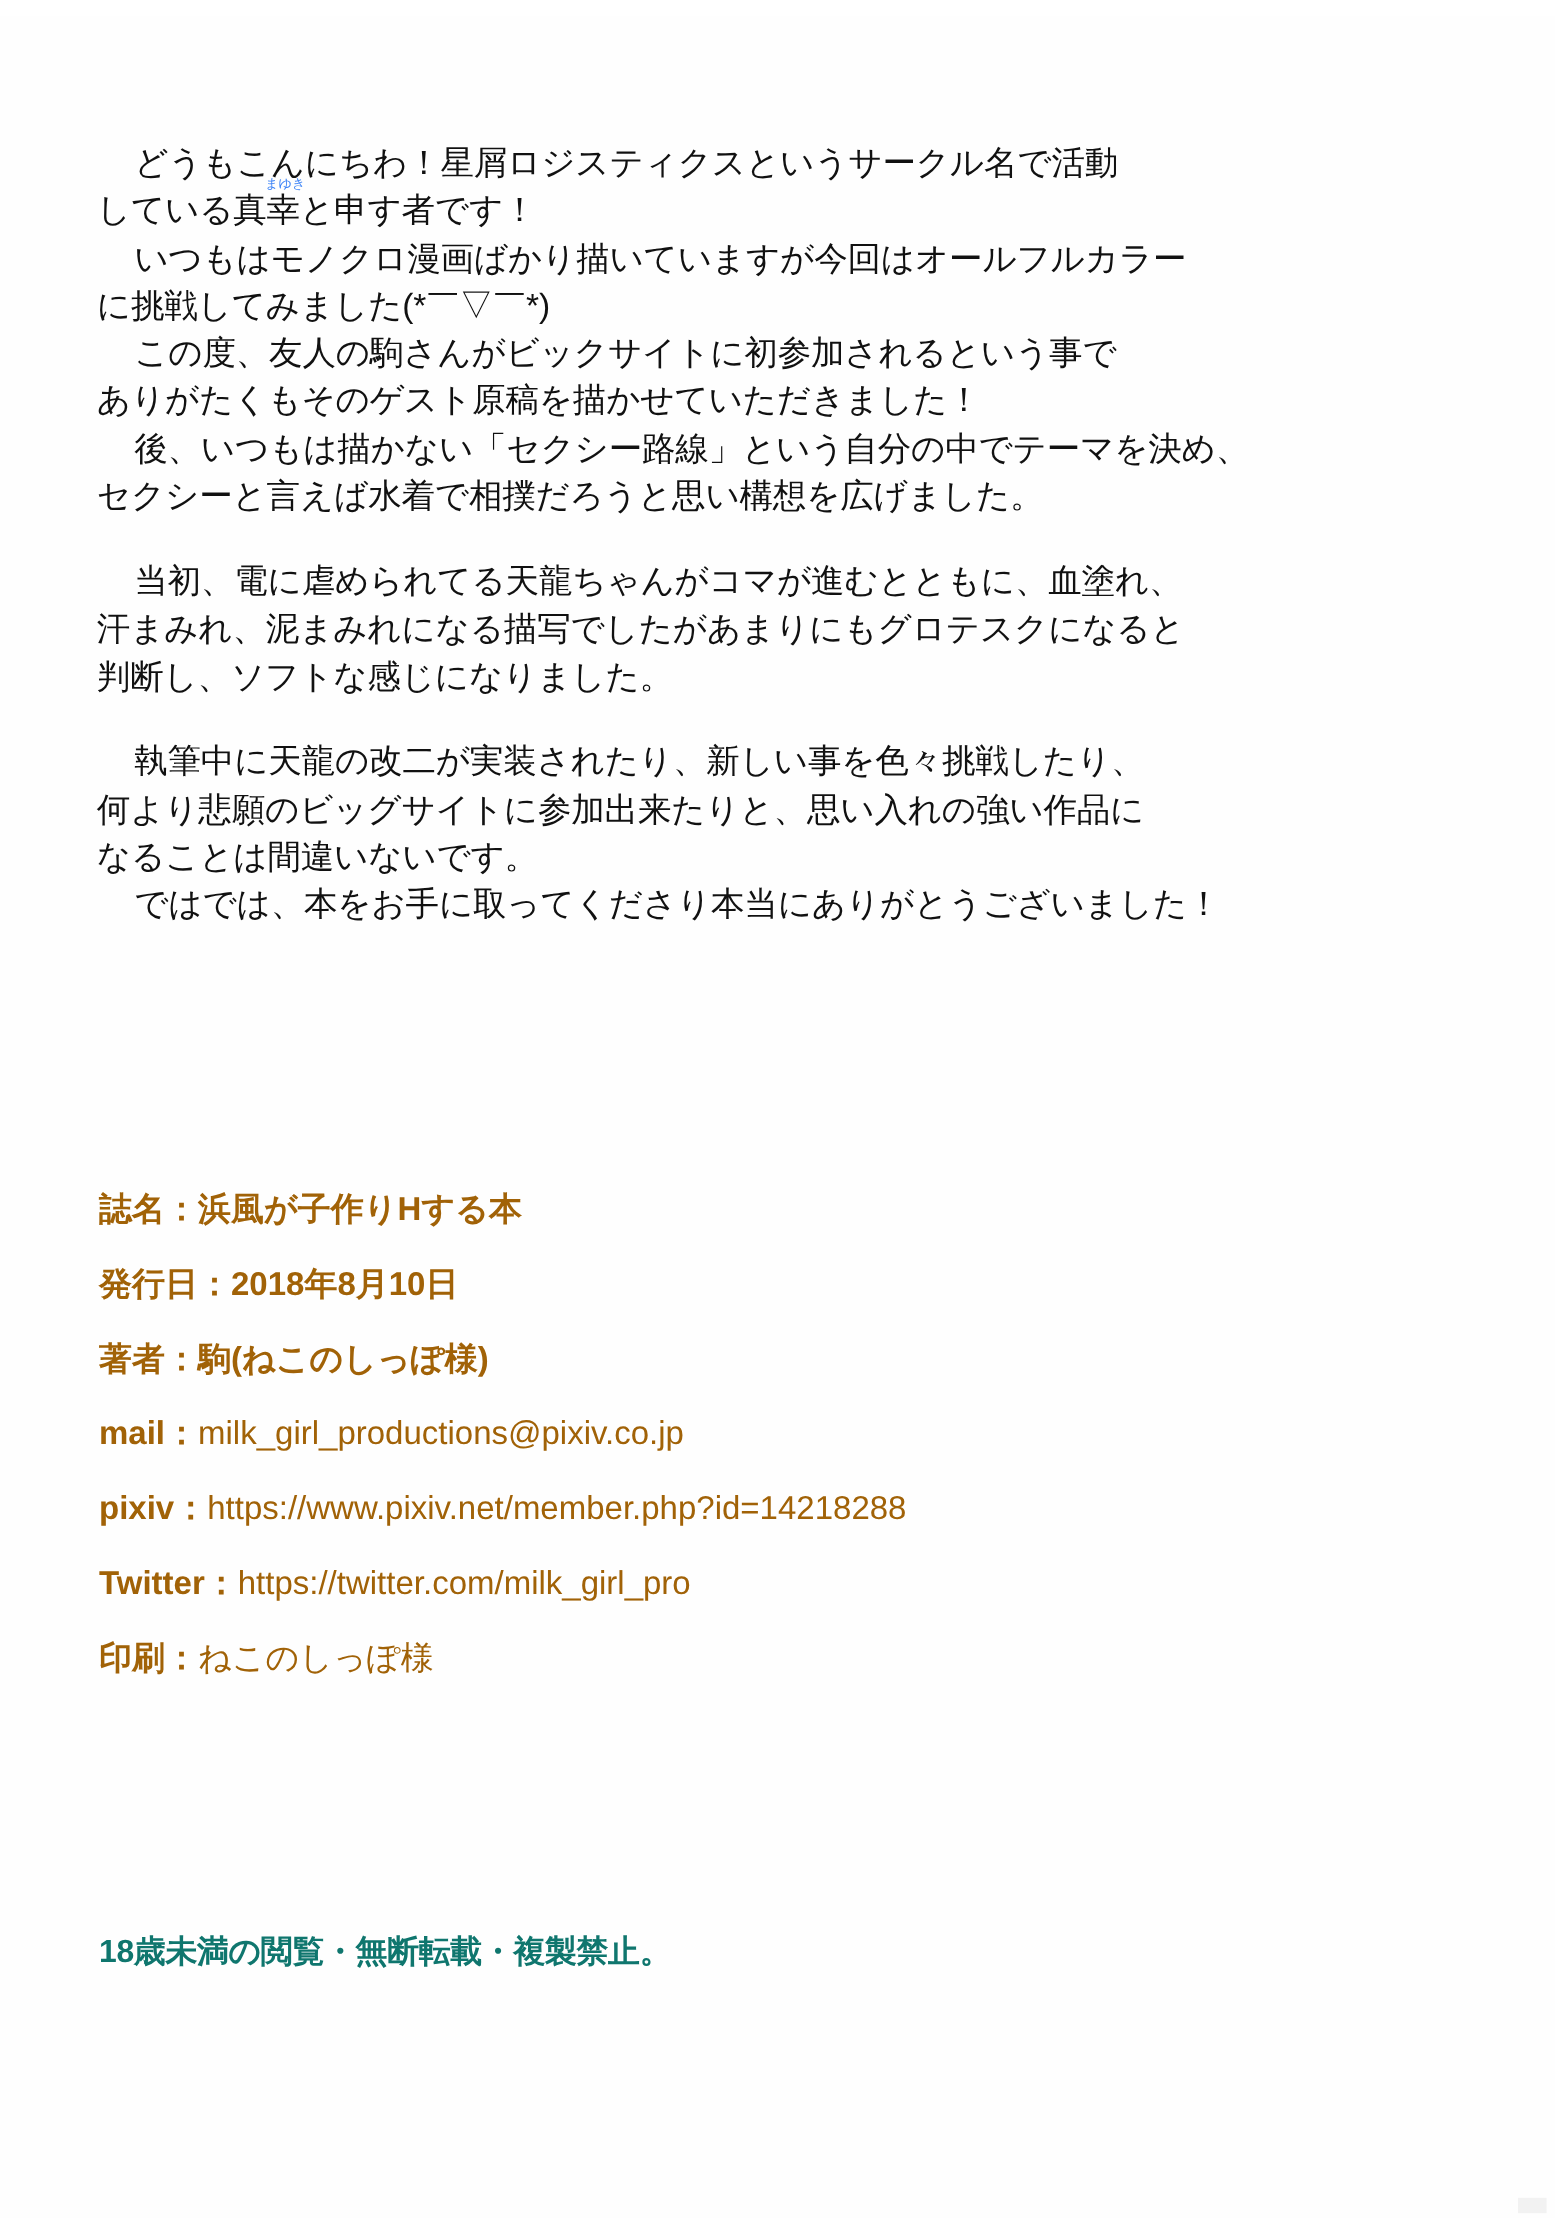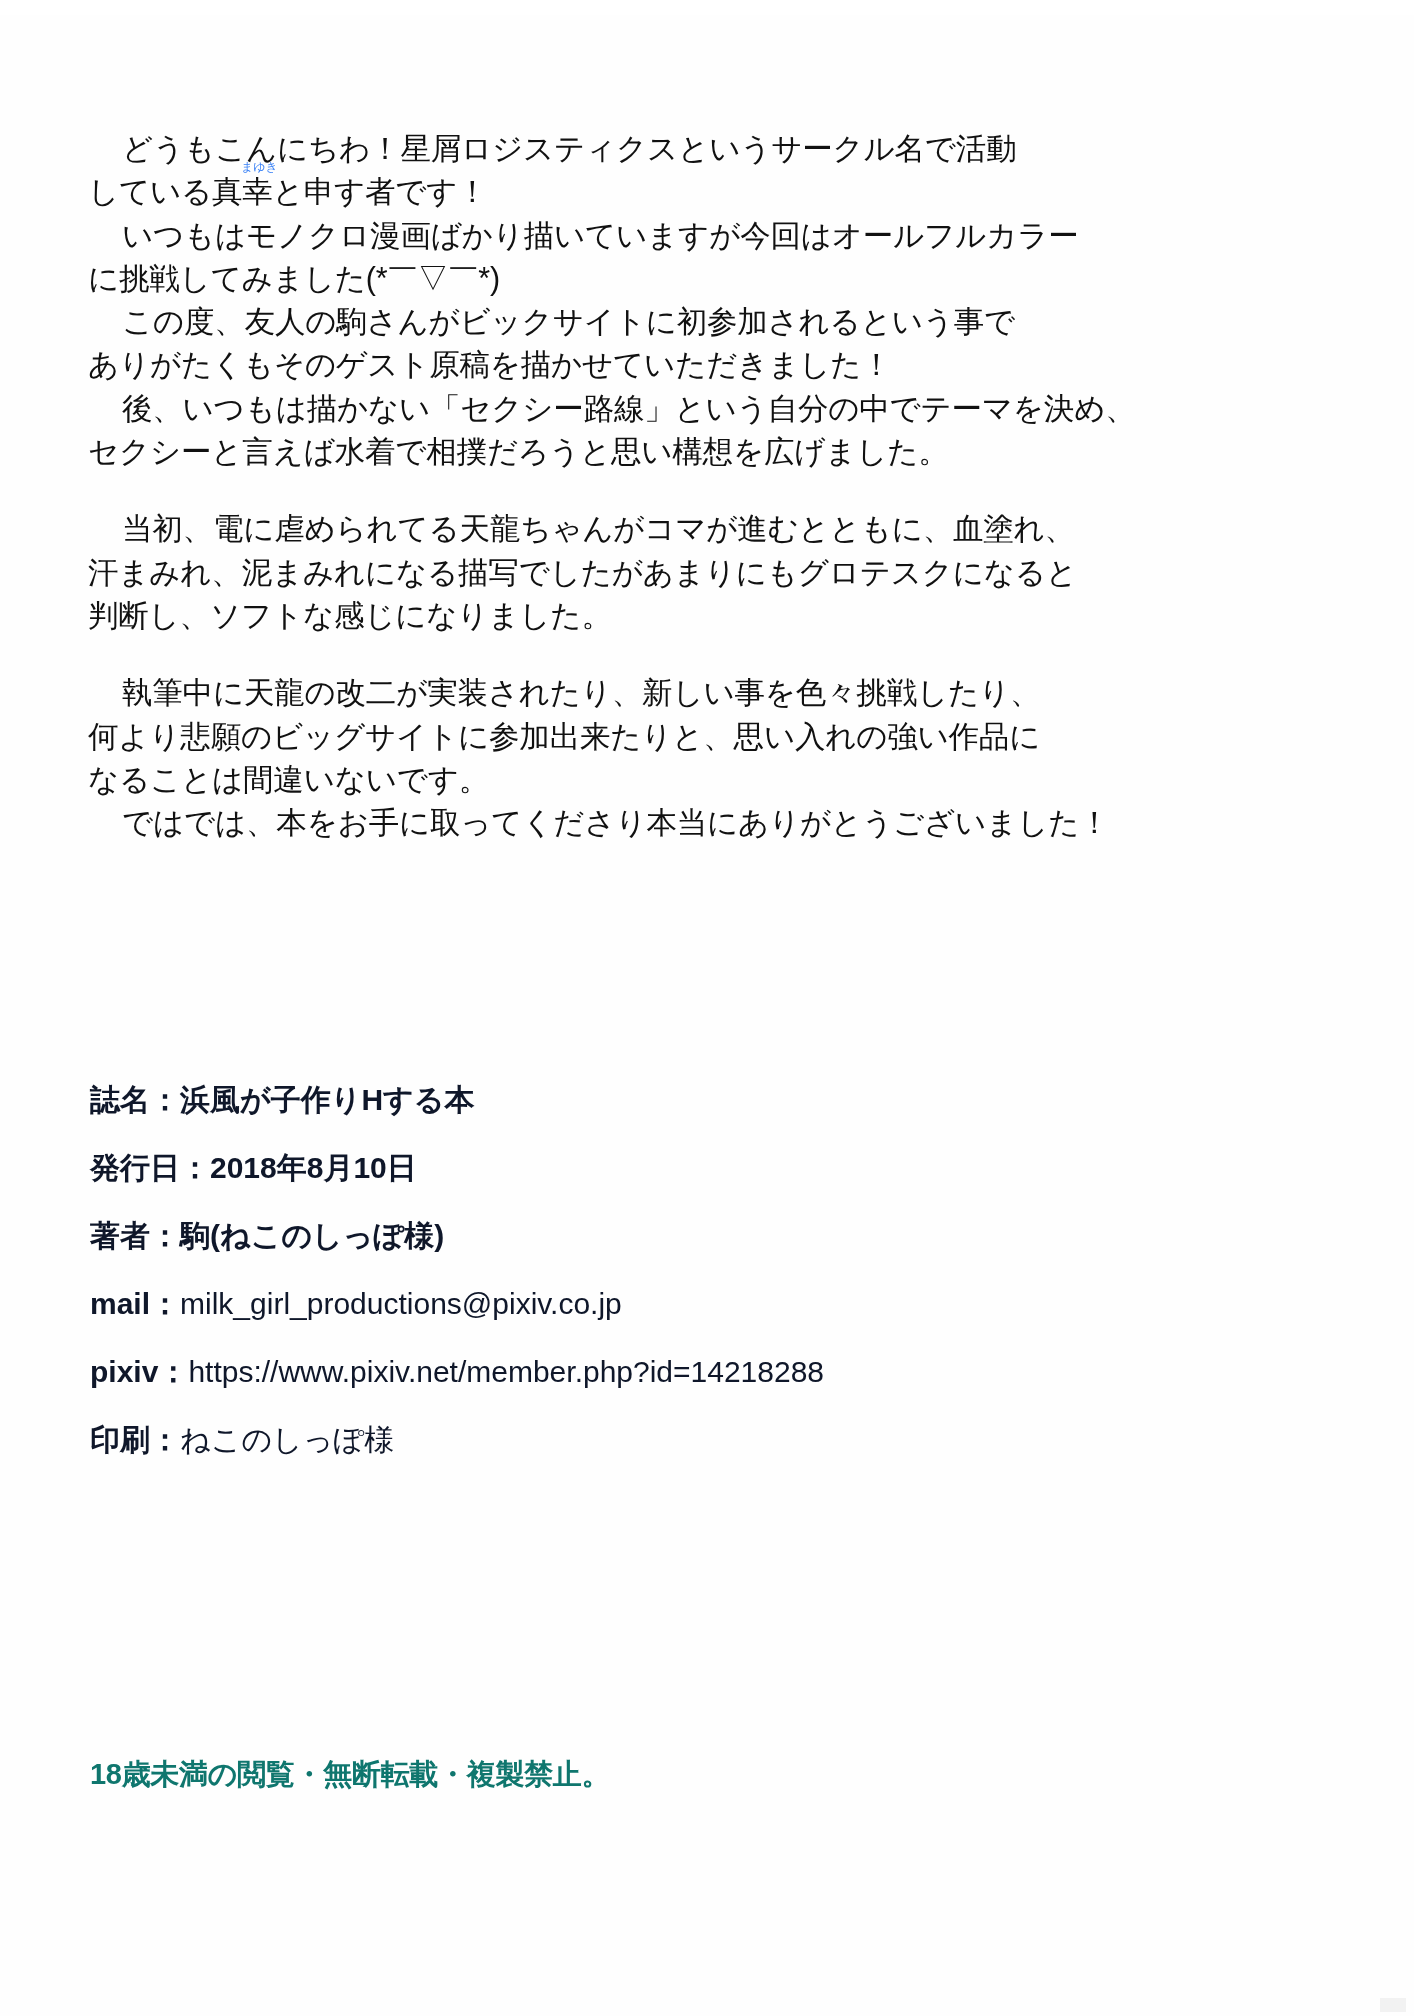--- a/index.html
+++ b/index.html
@@ -66,21 +66,21 @@
   .colophon {
     position: absolute;
     left: 90px;
     top: 1070px;
     width: 1200px;
   }
   .colophon-row {
     font-size: 30px;
     line-height: 1.0;
     margin-bottom: 38px;
-    color: #0f172a;
+    color: #a16207;
     white-space: nowrap;
   }
   .colophon-row.bold {
     font-weight: bold;
   }
   .colophon-row .label {
     font-weight: bold;
   }
   .colophon-row .value {
     font-weight: normal;
@@ -134,20 +134,21 @@
     <p class="aw-para indent"><span>ではでは、本をお手に取ってくださり本当にありがとうございました！</span></p>
 
   </div>
 
   <div class="colophon">
     <div class="colophon-row bold"><span class="label">誌名：</span><span class="value">浜風が子作りHする本</span></div>
     <div class="colophon-row bold"><span class="label">発行日：</span><span class="value">2018年8月10日</span></div>
     <div class="colophon-row bold"><span class="label">著者：</span><span class="value">駒(ねこのしっぽ様)</span></div>
     <div class="colophon-row"><span class="label">mail：</span><span class="value">milk_girl_productions@pixiv.co.jp</span></div>
     <div class="colophon-row"><span class="label">pixiv：</span><span class="value">https://www.pixiv.net/member.php?id=14218288</span></div>
+    <div class="colophon-row"><span class="label">Twitter：</span><span class="value">https://twitter.com/milk_girl_pro</span></div>
     <div class="colophon-row"><span class="label">印刷：</span><span class="value">ねこのしっぽ様</span></div>
   </div>
 
   <div class="notice">18歳未満の閲覧・無断転載・複製禁止。</div>
 
   <div class="corner-mark"></div>
 
 </div>
 
 </body></html>

